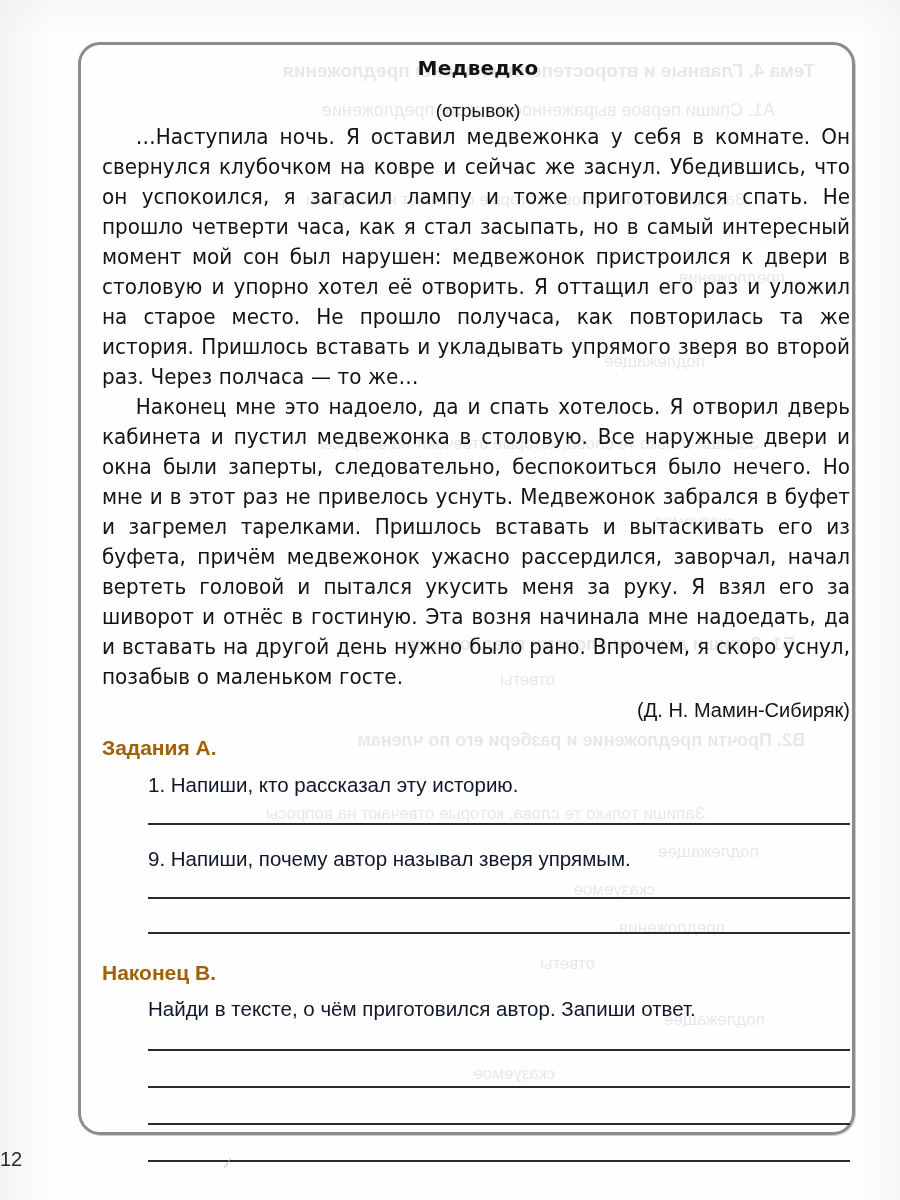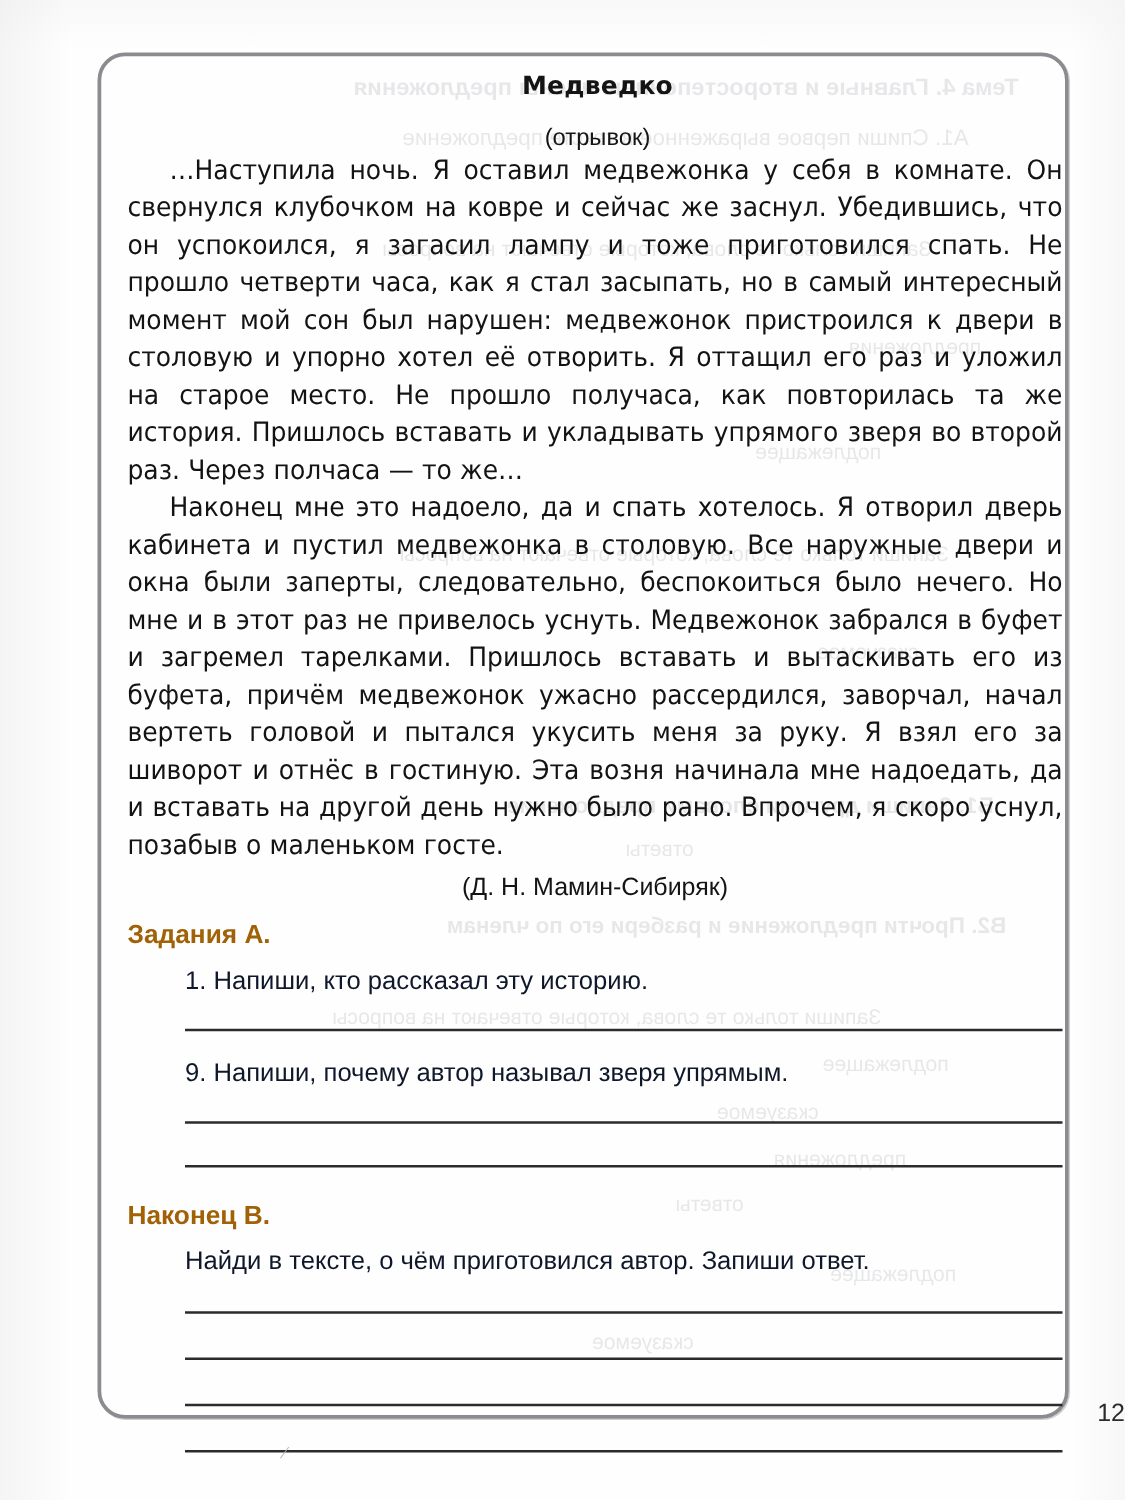--- a/index.html
+++ b/index.html
@@ -115,21 +115,21 @@
     word-spacing: .3px;
   }
   .story p.last-line-left {
     text-align-last: left;
   }
 
   
   .attribution {
     margin-top: 7px;
     width: 748px;
-    text-align: center;
+    text-align: right;
     font-size: 20px;
     color: #141414;
     font-family: "Liberation Sans", sans-serif;
   }
 
   
   .task-heading {
     font-weight: bold;
     font-size: 21px;
     color: #a16207;
@@ -145,24 +145,24 @@
   .answer-line {
     height: 0;
     border-top: 2px solid #2b2b2b;
     margin-left: 46px;
     width: 702px;
   }
 
   
   #page-number {
     position: absolute;
-    top: 1120px;
+    top: 1148px;
     left: 0;
     width: 900px;
-    text-align: right;
+    text-align: left;
     font-size: 20px;
     color: #2a2a2a;
     font-family: "Liberation Sans", sans-serif;
   }
 
   
   #speck {
     position: absolute;
     left: 226px;
     top: 1155px;

